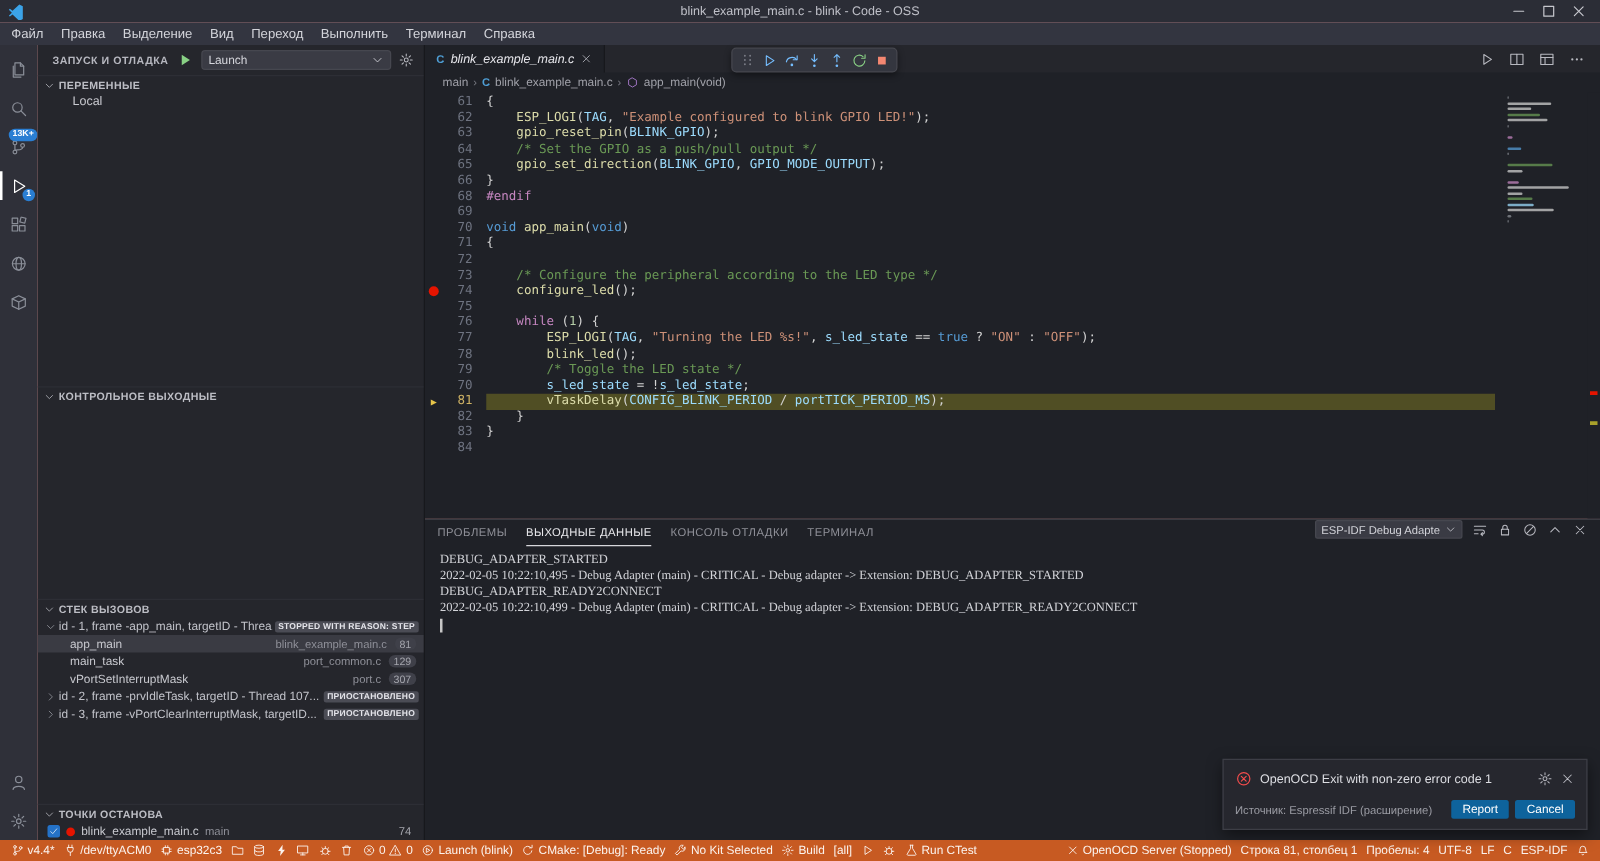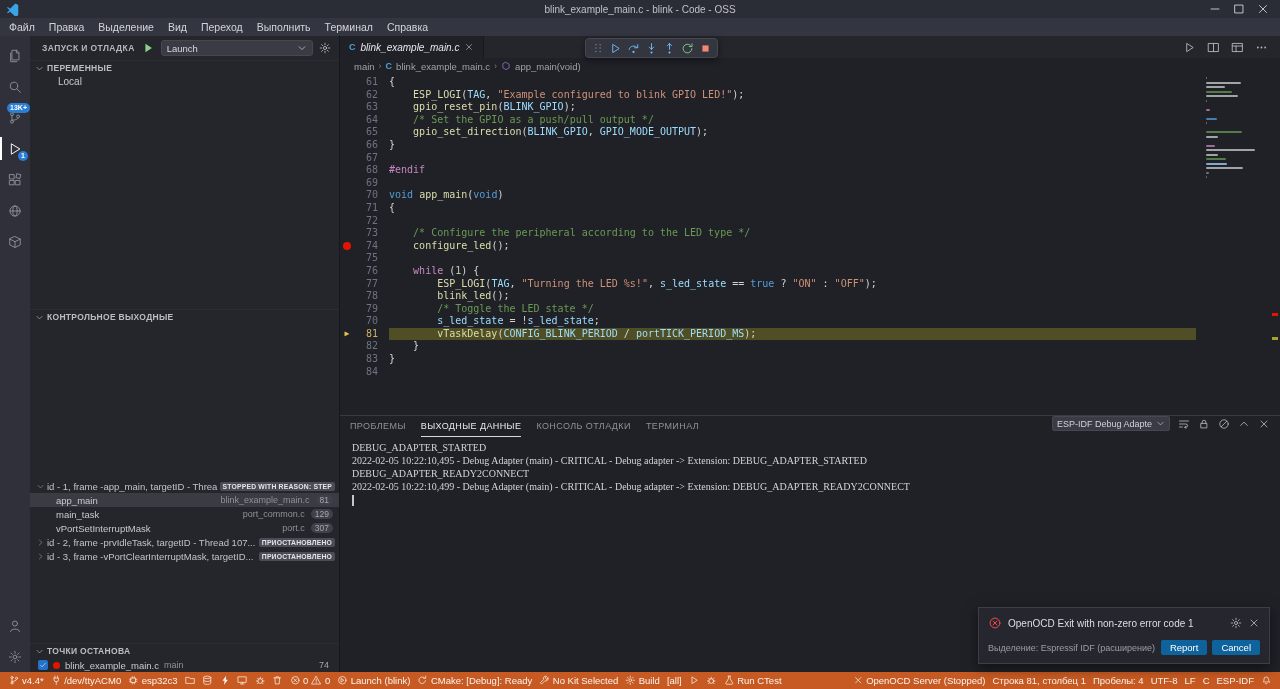--- a/index.html
+++ b/index.html
@@ -276,20 +276,28 @@
       </div>
     <div class="section-header">
       <span>
           <svg width="9" height="9" viewBox="0 0 16 16" fill="none" stroke="currentColor" stroke-width="1.1" stroke-linecap="round" stroke-linejoin="round">
             <path d="M3.5 6l4.5 4.5L12.5 6"></path>
           </svg>
         </span>
       <span>КОНТРОЛЬНОЕ ВЫХОДНЫЕ</span>
     </div>
     <div class="sec-watch-content"></div>
+    <div class="section-header">
+      <span>
+          <svg width="9" height="9" viewBox="0 0 16 16" fill="none" stroke="currentColor" stroke-width="1.1" stroke-linecap="round" stroke-linejoin="round">
+            <path d="M3.5 6l4.5 4.5L12.5 6"></path>
+          </svg>
+        </span>
+      <span>СТЕК ВЫЗОВОВ</span>
+    </div>
     <div id="callstack-rows">
         <div class="cs-thread">
           <span class="tw">
             <svg width="9" height="9" viewBox="0 0 16 16" fill="none" stroke="currentColor" stroke-width="1.1" stroke-linecap="round" stroke-linejoin="round">
               <path d="M3.5 6l4.5 4.5L12.5 6"></path>
             </svg>
           </span>
           <span class="tl">id - 1, frame -app_main, targetID - Threa...</span>
           <span class="badge">STOPPED WITH REASON: STEP</span>
         </div>
@@ -454,21 +462,20 @@
         <span>app_main(void)</span>
       </div>
     <div class="code-area">
       <div id="code-lines">
           <div class="code-line"><span class="glyph"></span><span class="lnum">61</span><span class="ltext"><span class="tk-p">{</span></span></div>
           <div class="code-line"><span class="glyph"></span><span class="lnum">62</span><span class="ltext"><span class="tk-p">    </span><span class="tk-f">ESP_LOGI</span><span class="tk-p">(</span><span class="tk-m">TAG</span><span class="tk-p">, </span><span class="tk-s">"Example configured to blink GPIO LED!"</span><span class="tk-p">);</span></span></div>
           <div class="code-line"><span class="glyph"></span><span class="lnum">63</span><span class="ltext"><span class="tk-p">    </span><span class="tk-f">gpio_reset_pin</span><span class="tk-p">(</span><span class="tk-m">BLINK_GPIO</span><span class="tk-p">);</span></span></div>
           <div class="code-line"><span class="glyph"></span><span class="lnum">64</span><span class="ltext"><span class="tk-p">    </span><span class="tk-c">/* Set the GPIO as a push/pull output */</span></span></div>
           <div class="code-line"><span class="glyph"></span><span class="lnum">65</span><span class="ltext"><span class="tk-p">    </span><span class="tk-f">gpio_set_direction</span><span class="tk-p">(</span><span class="tk-m">BLINK_GPIO</span><span class="tk-p">, </span><span class="tk-m">GPIO_MODE_OUTPUT</span><span class="tk-p">);</span></span></div>
           <div class="code-line"><span class="glyph"></span><span class="lnum">66</span><span class="ltext"><span class="tk-p">}</span></span></div>
-          <div class="code-line"><span class="glyph"></span><span class="lnum">67</span><span class="ltext"></span></div>
           <div class="code-line"><span class="glyph"></span><span class="lnum">68</span><span class="ltext"><span class="tk-d">#endif</span></span></div>
           <div class="code-line"><span class="glyph"></span><span class="lnum">69</span><span class="ltext"></span></div>
           <div class="code-line"><span class="glyph"></span><span class="lnum">70</span><span class="ltext"><span class="tk-k">void</span><span class="tk-p"> </span><span class="tk-f">app_main</span><span class="tk-p">(</span><span class="tk-k">void</span><span class="tk-p">)</span></span></div>
           <div class="code-line"><span class="glyph"></span><span class="lnum">71</span><span class="ltext"><span class="tk-p">{</span></span></div>
           <div class="code-line"><span class="glyph"></span><span class="lnum">72</span><span class="ltext"></span></div>
           <div class="code-line"><span class="glyph"></span><span class="lnum">73</span><span class="ltext"><span class="tk-p">    </span><span class="tk-c">/* Configure the peripheral according to the LED type */</span></span></div>
           <div class="code-line"><span class="glyph"><span class="bp-dot"></span></span><span class="lnum">74</span><span class="ltext"><span class="tk-p">    </span><span class="tk-f">configure_led</span><span class="tk-p">();</span></span></div>
           <div class="code-line"><span class="glyph"></span><span class="lnum">75</span><span class="ltext"></span></div>
           <div class="code-line"><span class="glyph"></span><span class="lnum">76</span><span class="ltext"><span class="tk-p">    </span><span class="tk-w">while</span><span class="tk-p"> (</span><span class="tk-num">1</span><span class="tk-p">) {</span></span></div>
           <div class="code-line"><span class="glyph"></span><span class="lnum">77</span><span class="ltext"><span class="tk-p">        </span><span class="tk-f">ESP_LOGI</span><span class="tk-p">(</span><span class="tk-m">TAG</span><span class="tk-p">, </span><span class="tk-s">"Turning the LED %s!"</span><span class="tk-p">, </span><span class="tk-m">s_led_state</span><span class="tk-p"> == </span><span class="tk-k">true</span><span class="tk-p"> ? </span><span class="tk-s">"ON"</span><span class="tk-p"> : </span><span class="tk-s">"OFF"</span><span class="tk-p">);</span></span></div>
@@ -583,21 +590,21 @@
             <path d="M8 1.6v2.1M8 12.3v2.1M1.6 8h2.1M12.3 8h2.1M3.5 3.5l1.5 1.5M11 11l1.5 1.5M12.5 3.5L11 5M5 11l-1.5 1.5"></path>
           </svg>
         </span>
       <span class="toast-act">
           <svg width="12" height="12" viewBox="0 0 16 16" fill="none" stroke="currentColor" stroke-width="1.1" stroke-linecap="round" stroke-linejoin="round">
             <path d="M4 4l8 8M12 4l-8 8"></path>
           </svg>
         </span>
     </div>
     <div class="toast-row2">
-      <span class="toast-src">Выделение: Espressif IDF (расширение)</span>
+      <span class="toast-src">Источник: Espressif IDF (расширение)</span>
       <span class="toast-btn">Report</span>
       <span class="toast-btn">Cancel</span>
     </div>
   </div>
 
   <div class="statusbar">
     <div class="sb-left" id="status-left">
         <div class="sb-item">
           <svg width="10.5" height="10.5" viewBox="0 0 16 16" fill="none" stroke="currentColor" stroke-width="1.1" stroke-linecap="round" stroke-linejoin="round">
             <circle cx="4.5" cy="3.8" r="1.6"></circle>

